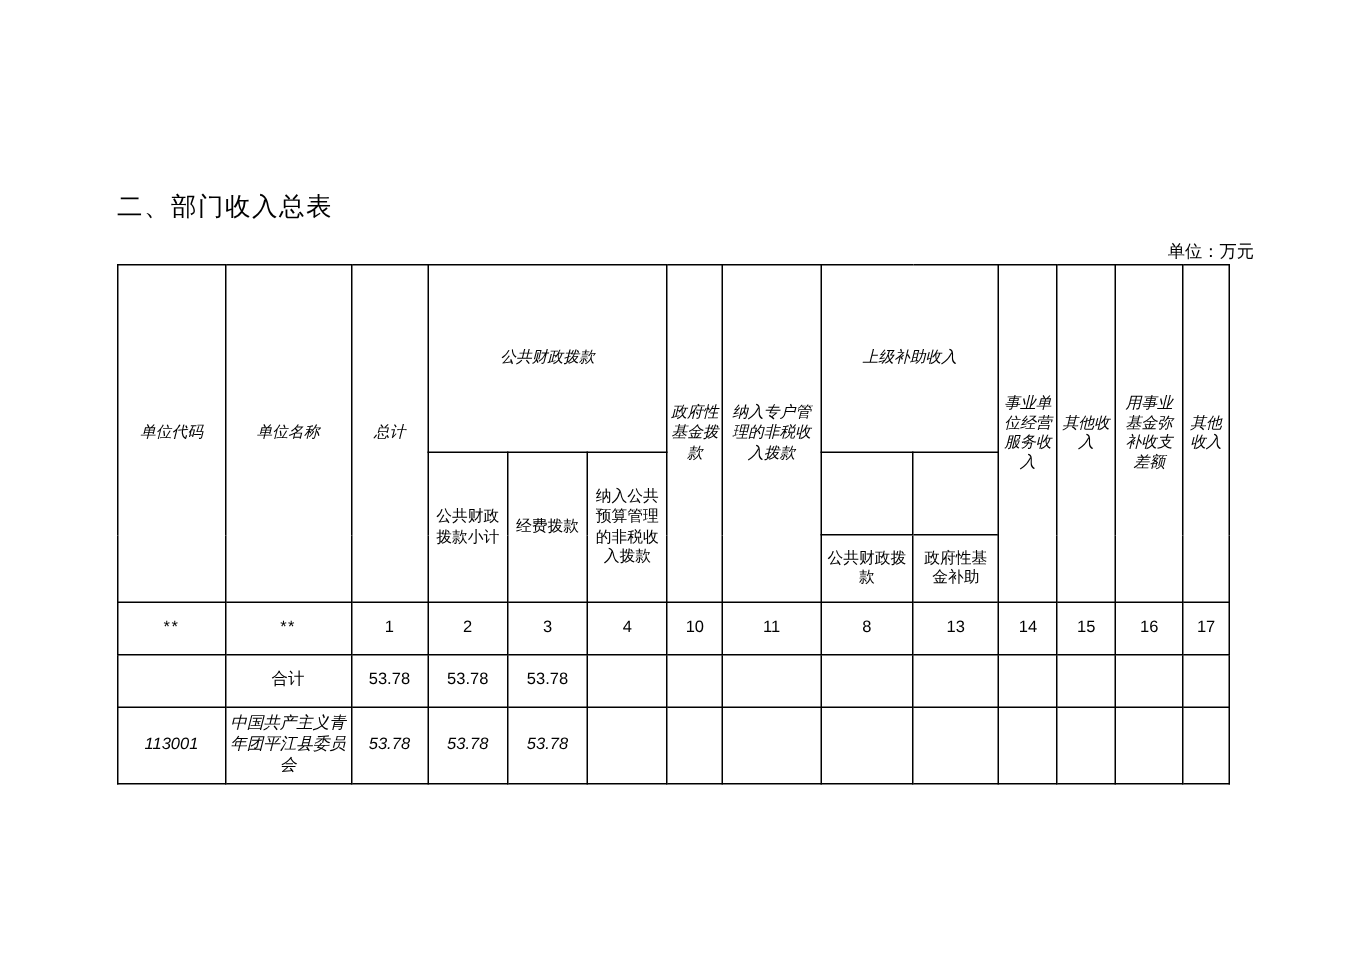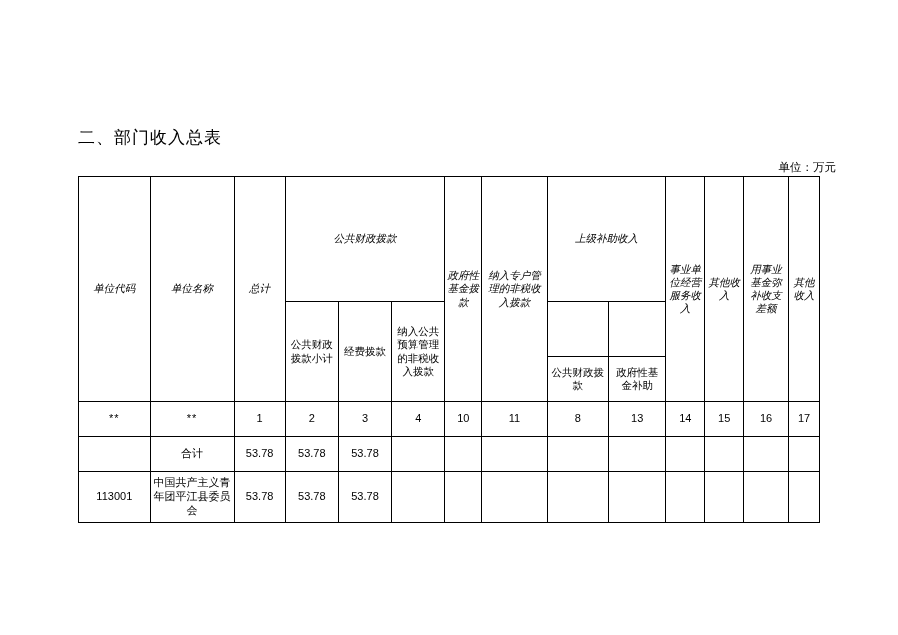--- a/index.html
+++ b/index.html
@@ -70,20 +70,21 @@
     height: 30px;
     font-size: 11px;
   }
   .row-data td {
     height: 30px;
     font-size: 11px;
   }
   .row-data-tall td {
     height: 46px;
     font-size: 11px;
+    font-style: italic;
   }
   .num {
     text-align: right;
     padding-right: 5px;
     margin-left: 18px;
   }
   .name-left {
     text-align: left;
     padding-left: 4px;
   }

